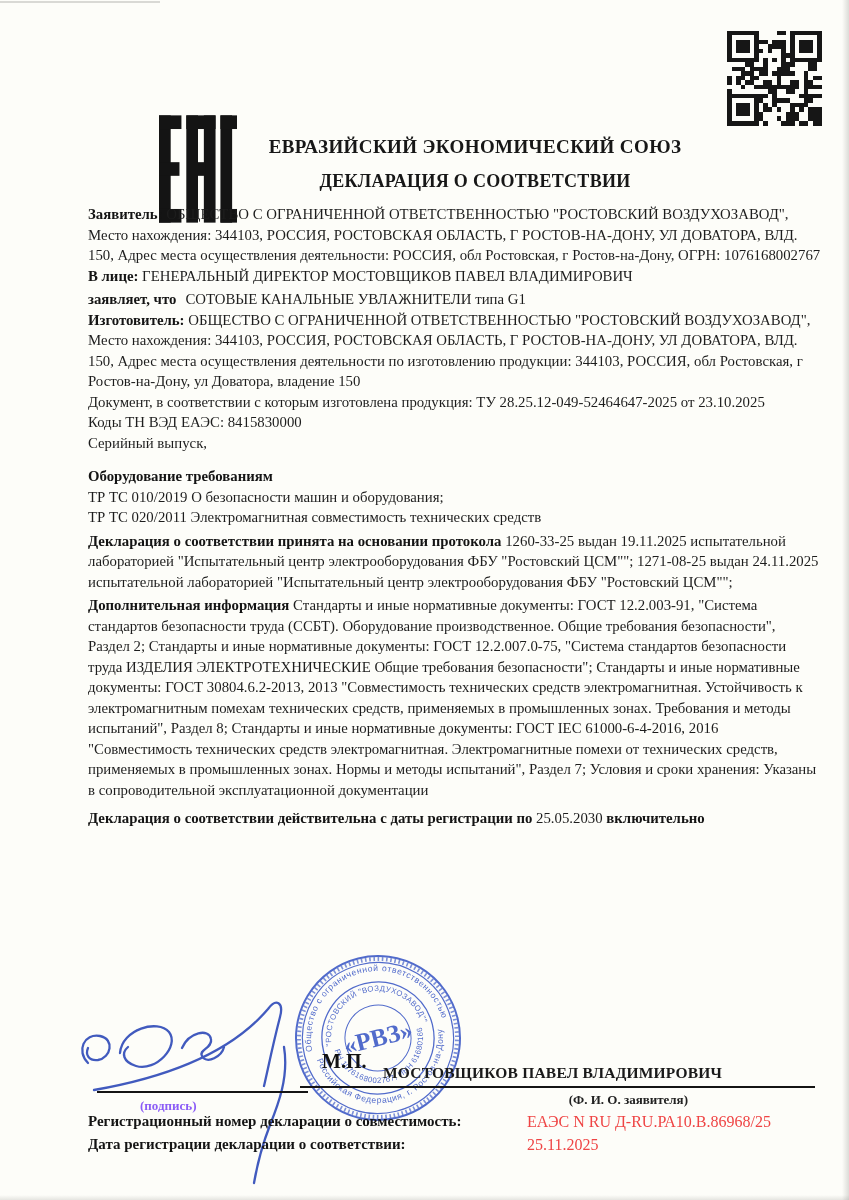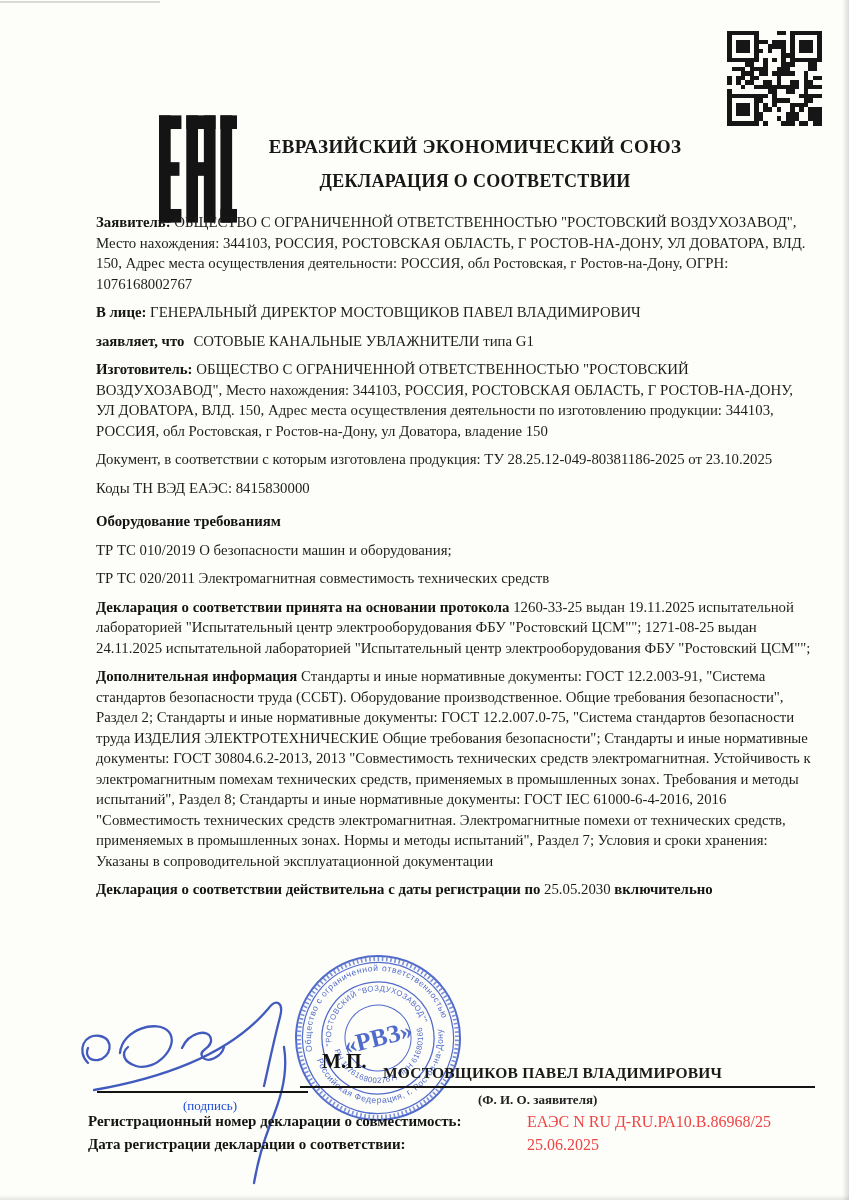--- a/index.html
+++ b/index.html
@@ -19,37 +19,37 @@
   .qr{position:absolute;left:727px;top:28px;}
 
   .title{position:absolute;left:130px;width:690px;text-align:center;font-weight:bold;color:#171717;}
   .title.union{top:136px;font-size:19px;letter-spacing:0.4px;}
   .title.decl{top:171px;font-size:18px;letter-spacing:0.3px;}
 
   .body-text{
     position:absolute;left:88px;top:204px;width:733px;
     font-size:14.8px;line-height:20.5px;
   }
-  .body-text p{margin:8px;}
+  .body-text p{margin:0;}
   b,.b{font-weight:bold;color:#141414;}
   .mt-lg{margin-top:13px !important;}
   .mt-sm{margin-top:3px !important;}
   .mt-md{margin-top:8px !important;}
   .prod-gap{padding-left:9px;}
 
   .sig-svg{position:absolute;left:70px;top:985px;}
   .stamp{position:absolute;left:278px;top:938px;}
   .mp{position:absolute;left:322px;top:1050px;font-size:20px;font-weight:bold;color:#111;}
 
   .sig-line{position:absolute;left:97px;top:1091px;width:211px;border-top:2.5px solid #141414;}
-  .sig-caption{position:absolute;left:140px;top:1098px;width:140px;text-align:center;
-    font-size:13px;font-weight:normal;color:#1d4ed8;}
+  .sig-caption{position:absolute;left:140px;top:1098px;width:140px;text-align:left;
+    font-size:13px;font-weight:bold;color:#8b5cf6;}
   .name-line{position:absolute;left:300px;top:1086px;width:515px;border-top:2px solid #141414;}
   .applicant-name{position:absolute;left:383px;top:1064px;font-size:15.5px;color:#1a1a1a;letter-spacing:0.2px;font-weight:bold;}
-  .name-caption{position:absolute;left:478px;top:1092px;width:210px;text-align:left;
+  .name-caption{position:absolute;left:478px;top:1092px;width:210px;text-align:right;
     font-size:13px;font-weight:bold;color:#222;}
 
   .reg-label{position:absolute;left:88px;font-size:15px;font-weight:bold;color:#141414;}
   .reg-value{position:absolute;left:527px;font-size:16px;color:#ef4444;}
   .row1{top:1113px;} .row2{top:1136px;}
 
   .stamp text{font-family:"Liberation Sans","DejaVu Sans",sans-serif;}
   .stamp .center-txt{font-family:"Liberation Serif","DejaVu Serif",serif;}
 </style>
 </head>
@@ -320,22 +320,23 @@
     </svg>
 
   <div class="title union">ЕВРАЗИЙСКИЙ ЭКОНОМИЧЕСКИЙ СОЮЗ</div>
   <div class="title decl">ДЕКЛАРАЦИЯ О СООТВЕТСТВИИ</div>
 
   <div class="body-text">
     <p><b>Заявитель:</b><span> ОБЩЕСТВО С ОГРАНИЧЕННОЙ ОТВЕТСТВЕННОСТЬЮ "РОСТОВСКИЙ ВОЗДУХОЗАВОД", Место нахождения: 344103, РОССИЯ,  РОСТОВСКАЯ ОБЛАСТЬ, Г РОСТОВ-НА-ДОНУ, УЛ ДОВАТОРА, ВЛД. 150, Адрес места осуществления деятельности: РОССИЯ, обл Ростовская, г Ростов-на-Дону, ОГРН: 1076168002767</span></p>
     <p><b>В лице:</b><span> ГЕНЕРАЛЬНЫЙ ДИРЕКТОР МОСТОВЩИКОВ ПАВЕЛ ВЛАДИМИРОВИЧ</span></p>
     <p class="mt-sm"><b>заявляет, что</b><span class="prod-gap">СОТОВЫЕ КАНАЛЬНЫЕ УВЛАЖНИТЕЛИ типа G1</span></p>
     <p><b>Изготовитель:</b><span> ОБЩЕСТВО С ОГРАНИЧЕННОЙ ОТВЕТСТВЕННОСТЬЮ "РОСТОВСКИЙ ВОЗДУХОЗАВОД", Место нахождения: 344103, РОССИЯ,  РОСТОВСКАЯ ОБЛАСТЬ, Г РОСТОВ-НА-ДОНУ, УЛ ДОВАТОРА, ВЛД. 150, Адрес места осуществления деятельности по изготовлению продукции: 344103, РОССИЯ, обл Ростовская, г Ростов-на-Дону, ул Доватора, владение 150</span></p>
-    <p>Документ, в соответствии с которым изготовлена продукция: ТУ 28.25.12-049-80381186-2025 от 23.10.2025</p>
+    <p>Документ, в соответствии с которым изготовлена продукция: ТУ 28.25.12-049-52464647-2025 от 23.10.2025</p>
     <p>Коды ТН ВЭД ЕАЭС: 8415830000</p>
+    <p>Серийный выпуск,</p>
     <p class="mt-lg b">Оборудование требованиям</p>
     <p>ТР ТС 010/2019 О безопасности машин и оборудования;</p>
     <p>ТР ТС 020/2011 Электромагнитная совместимость технических средств</p>
     <p class="mt-sm"><b>Декларация о соответствии принята на основании протокола</b><span> 1260-33-25 выдан 19.11.2025 испытательной лабораторией "Испытательный центр электрооборудования ФБУ "Ростовский ЦСМ""; 1271-08-25 выдан 24.11.2025  испытательной лабораторией "Испытательный центр электрооборудования ФБУ "Ростовский ЦСМ"";</span></p>
     <p class="mt-sm"><b>Дополнительная информация</b><span> Стандарты и иные нормативные документы: ГОСТ 12.2.003-91, "Система стандартов безопасности труда (ССБТ). Оборудование производственное. Общие требования безопасности", Раздел 2; Стандарты и иные нормативные документы: ГОСТ 12.2.007.0-75, "Система стандартов безопасности труда ИЗДЕЛИЯ ЭЛЕКТРОТЕХНИЧЕСКИЕ Общие требования безопасности"; Стандарты и иные нормативные документы: ГОСТ 30804.6.2-2013, 2013 "Совместимость технических средств электромагнитная. Устойчивость к электромагнитным помехам технических средств, применяемых в промышленных зонах. Требования и методы испытаний", Раздел 8; Стандарты и иные нормативные документы: ГОСТ IEC 61000-6-4-2016, 2016 "Совместимость технических средств электромагнитная. Электромагнитные помехи от технических средств, применяемых в промышленных зонах. Нормы и методы испытаний", Раздел 7; Условия и сроки хранения: Указаны в сопроводительной эксплуатационной документации</span></p>
     <p class="mt-md"><b>Декларация о соответствии действительна с даты регистрации по</b><span> 25.05.2030 </span><b>включительно</b></p>
   </div>
 
   <svg class="sig-svg" width="260" height="205" viewBox="0 0 260 205">
     <g fill="none" stroke="#2d49b8" stroke-width="2.3" stroke-linecap="round" opacity="0.9">
@@ -381,17 +382,17 @@
   <div class="sig-line"></div>
   <div class="sig-caption">(подпись)</div>
 
   <div class="applicant-name">МОСТОВЩИКОВ ПАВЕЛ ВЛАДИМИРОВИЧ</div>
   <div class="name-line"></div>
   <div class="name-caption">(Ф. И. О. заявителя)</div>
 
   <div class="reg-label row1">Регистрационный номер декларации о совместимость:</div>
   <div class="reg-value row1">ЕАЭС N RU Д-RU.РА10.В.86968/25</div>
   <div class="reg-label row2">Дата регистрации декларации о соответствии:</div>
-  <div class="reg-value row2">25.06.2025</div>
+  <div class="reg-value row2">25.11.2025</div>
 
   <div class="scan-edge-right"></div>
   <div class="scan-edge-bottom"></div>
 </div>
 
 </body></html>

